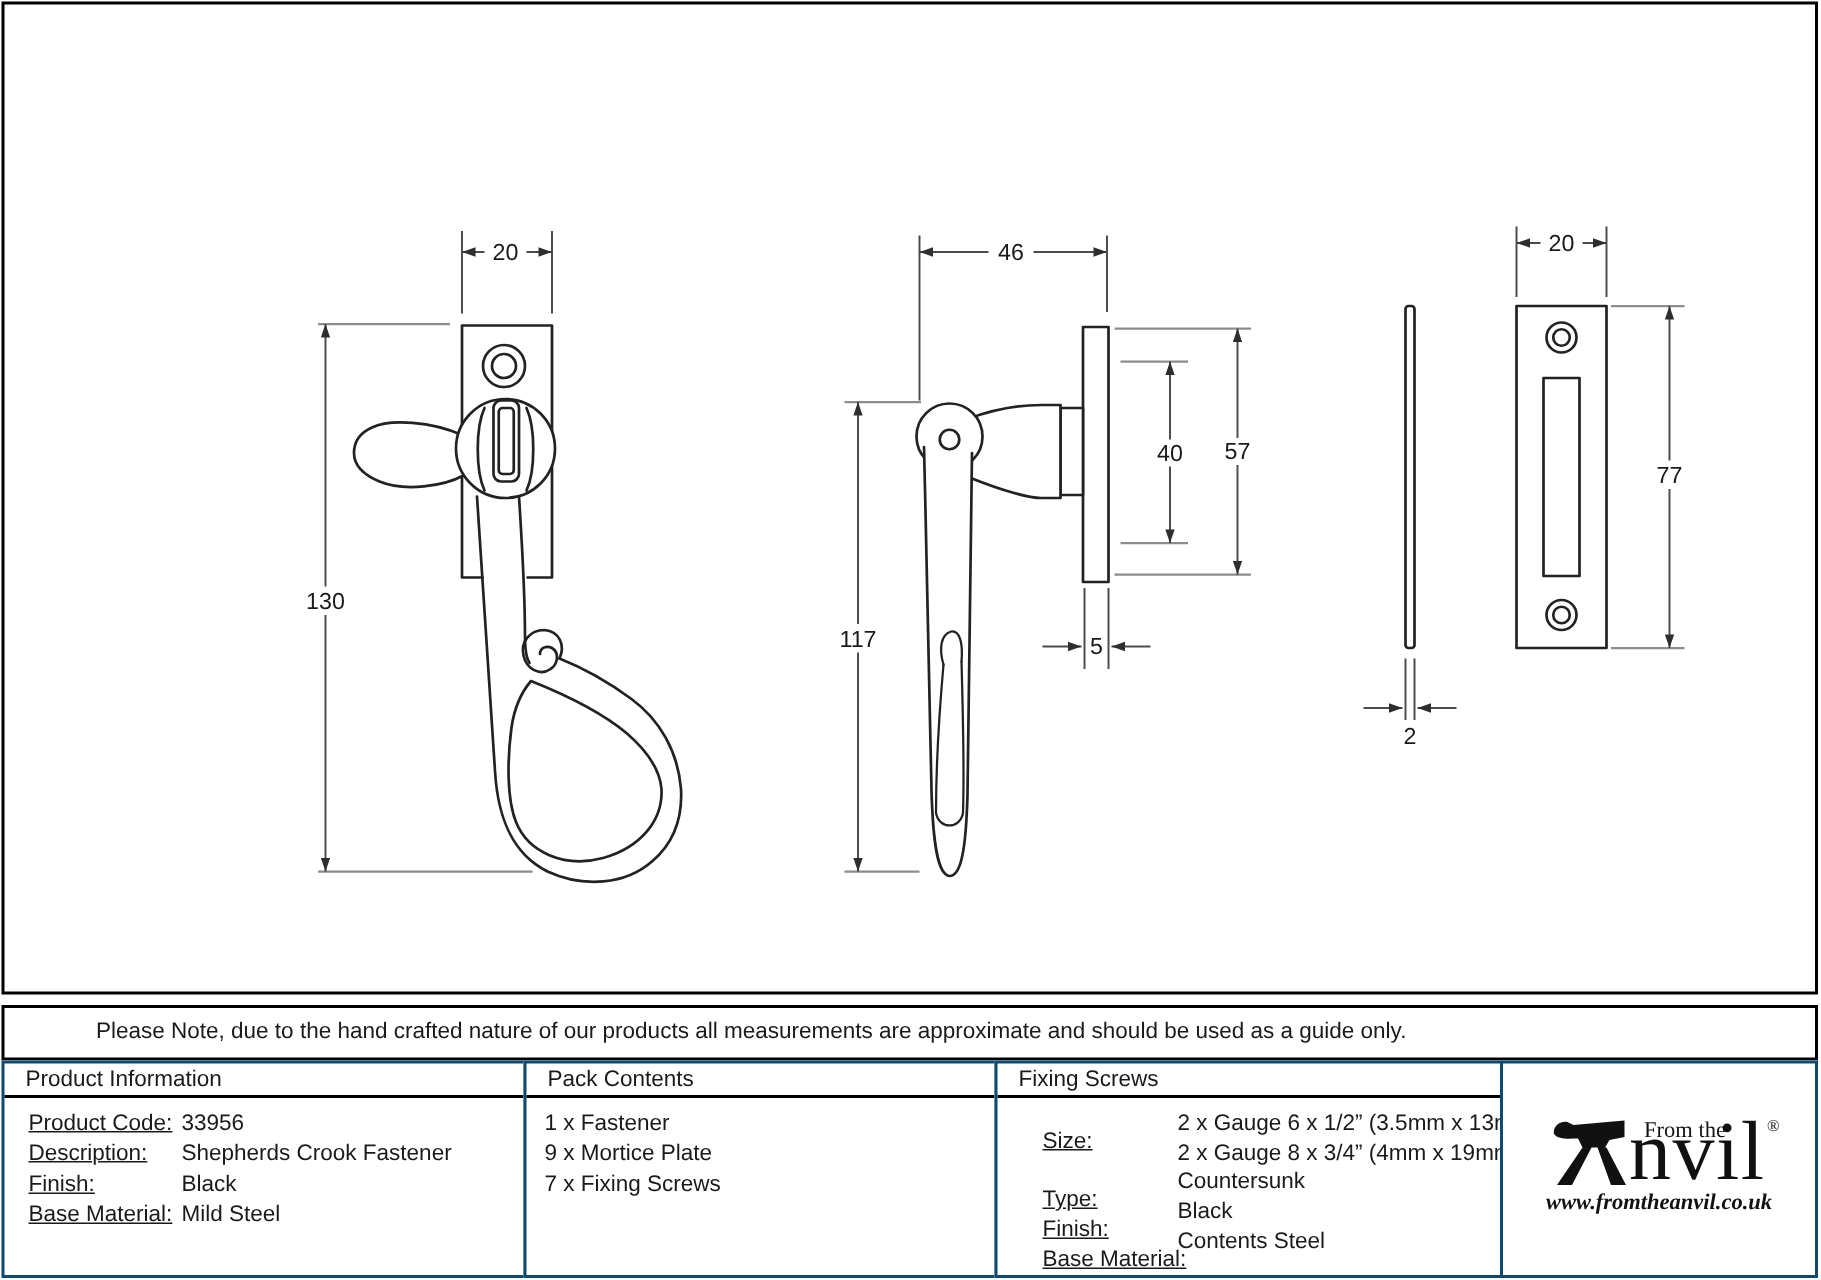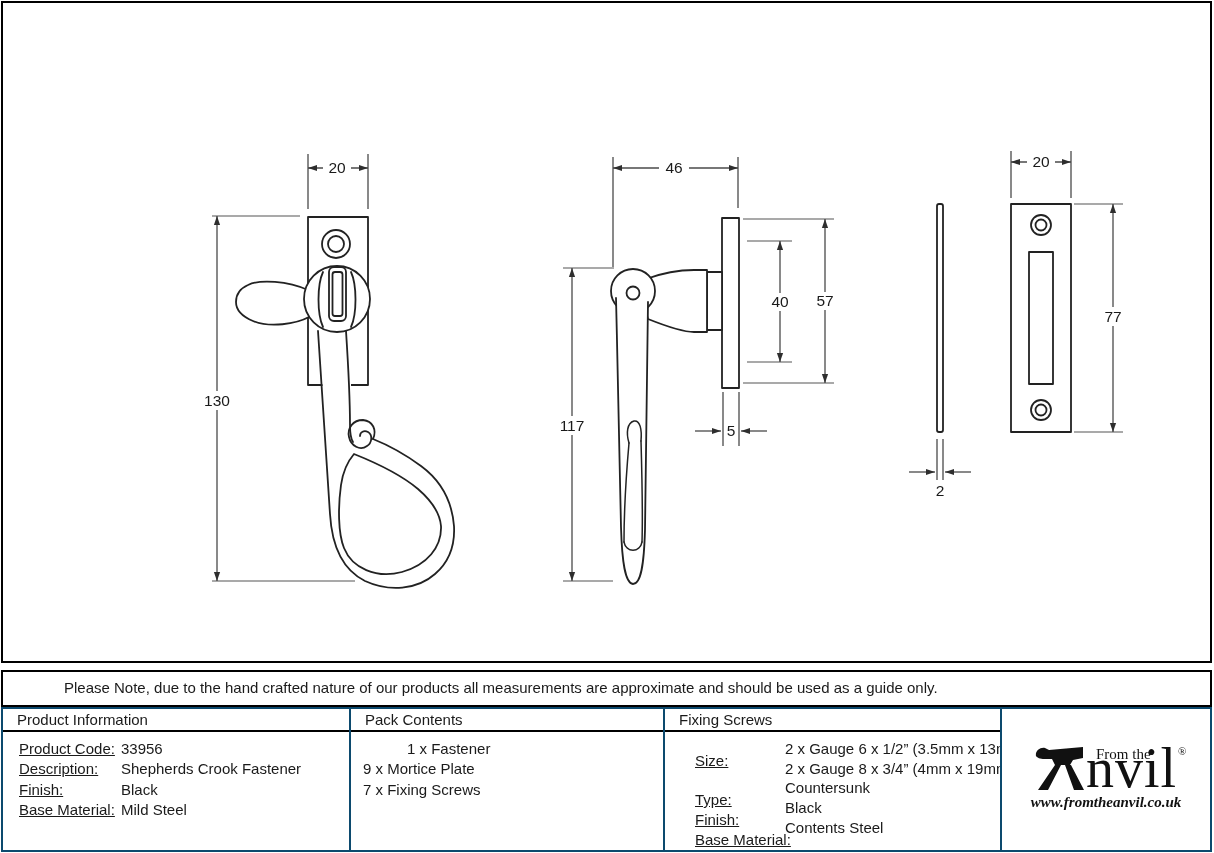--- a/index.html
+++ b/index.html
@@ -212,21 +212,21 @@
     </div>
     <div class="row" style="top:92px;">
       <span class="lab">Base Material:</span>
       <span class="val">Mild Steel</span>
     </div>
   </div>
 
   <div class="cell" id="cell-pack">
     <div class="hdr">Pack Contents</div>
     <div class="hdr-sep"></div>
-    <div class="row pk" style="top:31px;margin-left:44px;">1 x Fastener</div>
+    <div class="row pk" style="top:31px;">1 x Fastener</div>
     <div class="row pk" style="top:51px;">9 x Mortice Plate</div>
     <div class="row pk" style="top:72px;">7 x Fixing Screws</div>
   </div>
 
   <div class="cell fs" id="cell-screws">
     <div class="hdr">Fixing Screws</div>
     <div class="hdr-sep"></div>
     <div class="row" style="top:31px;">
       <span class="lab">Size:</span>
       <span class="val">2 x Gauge 6 x 1/2” (3.5mm x 13mm)</span>

